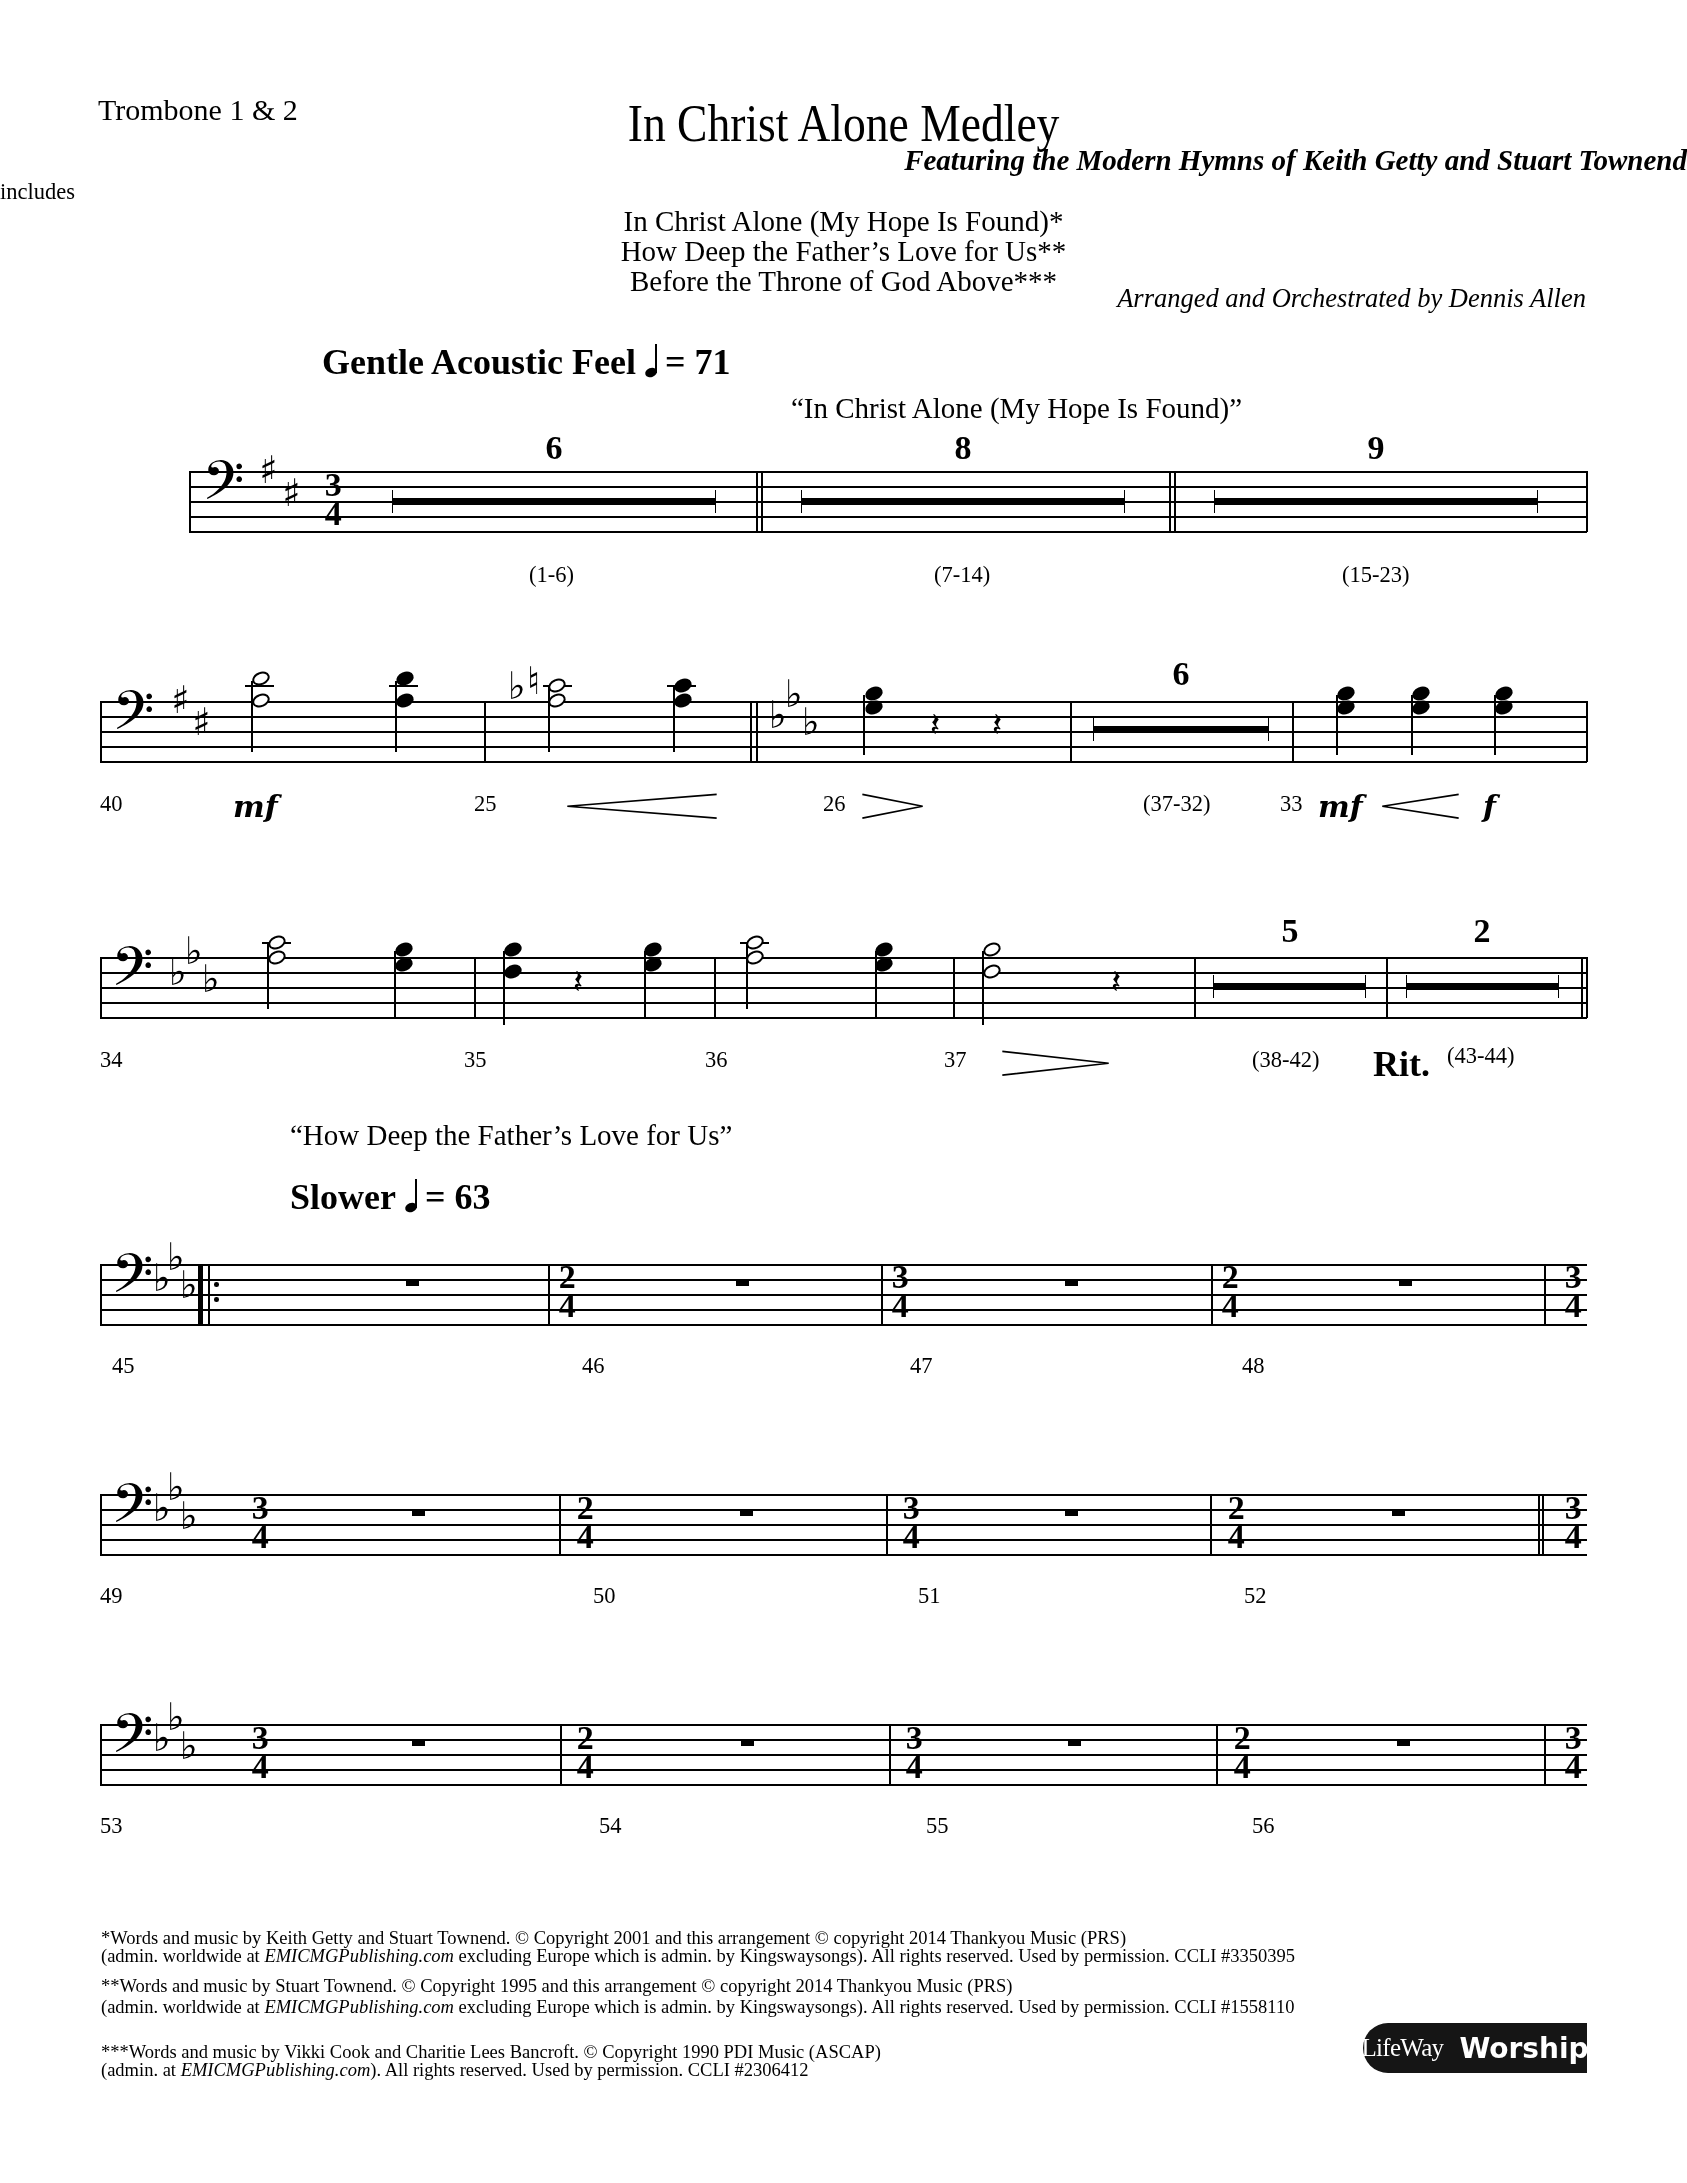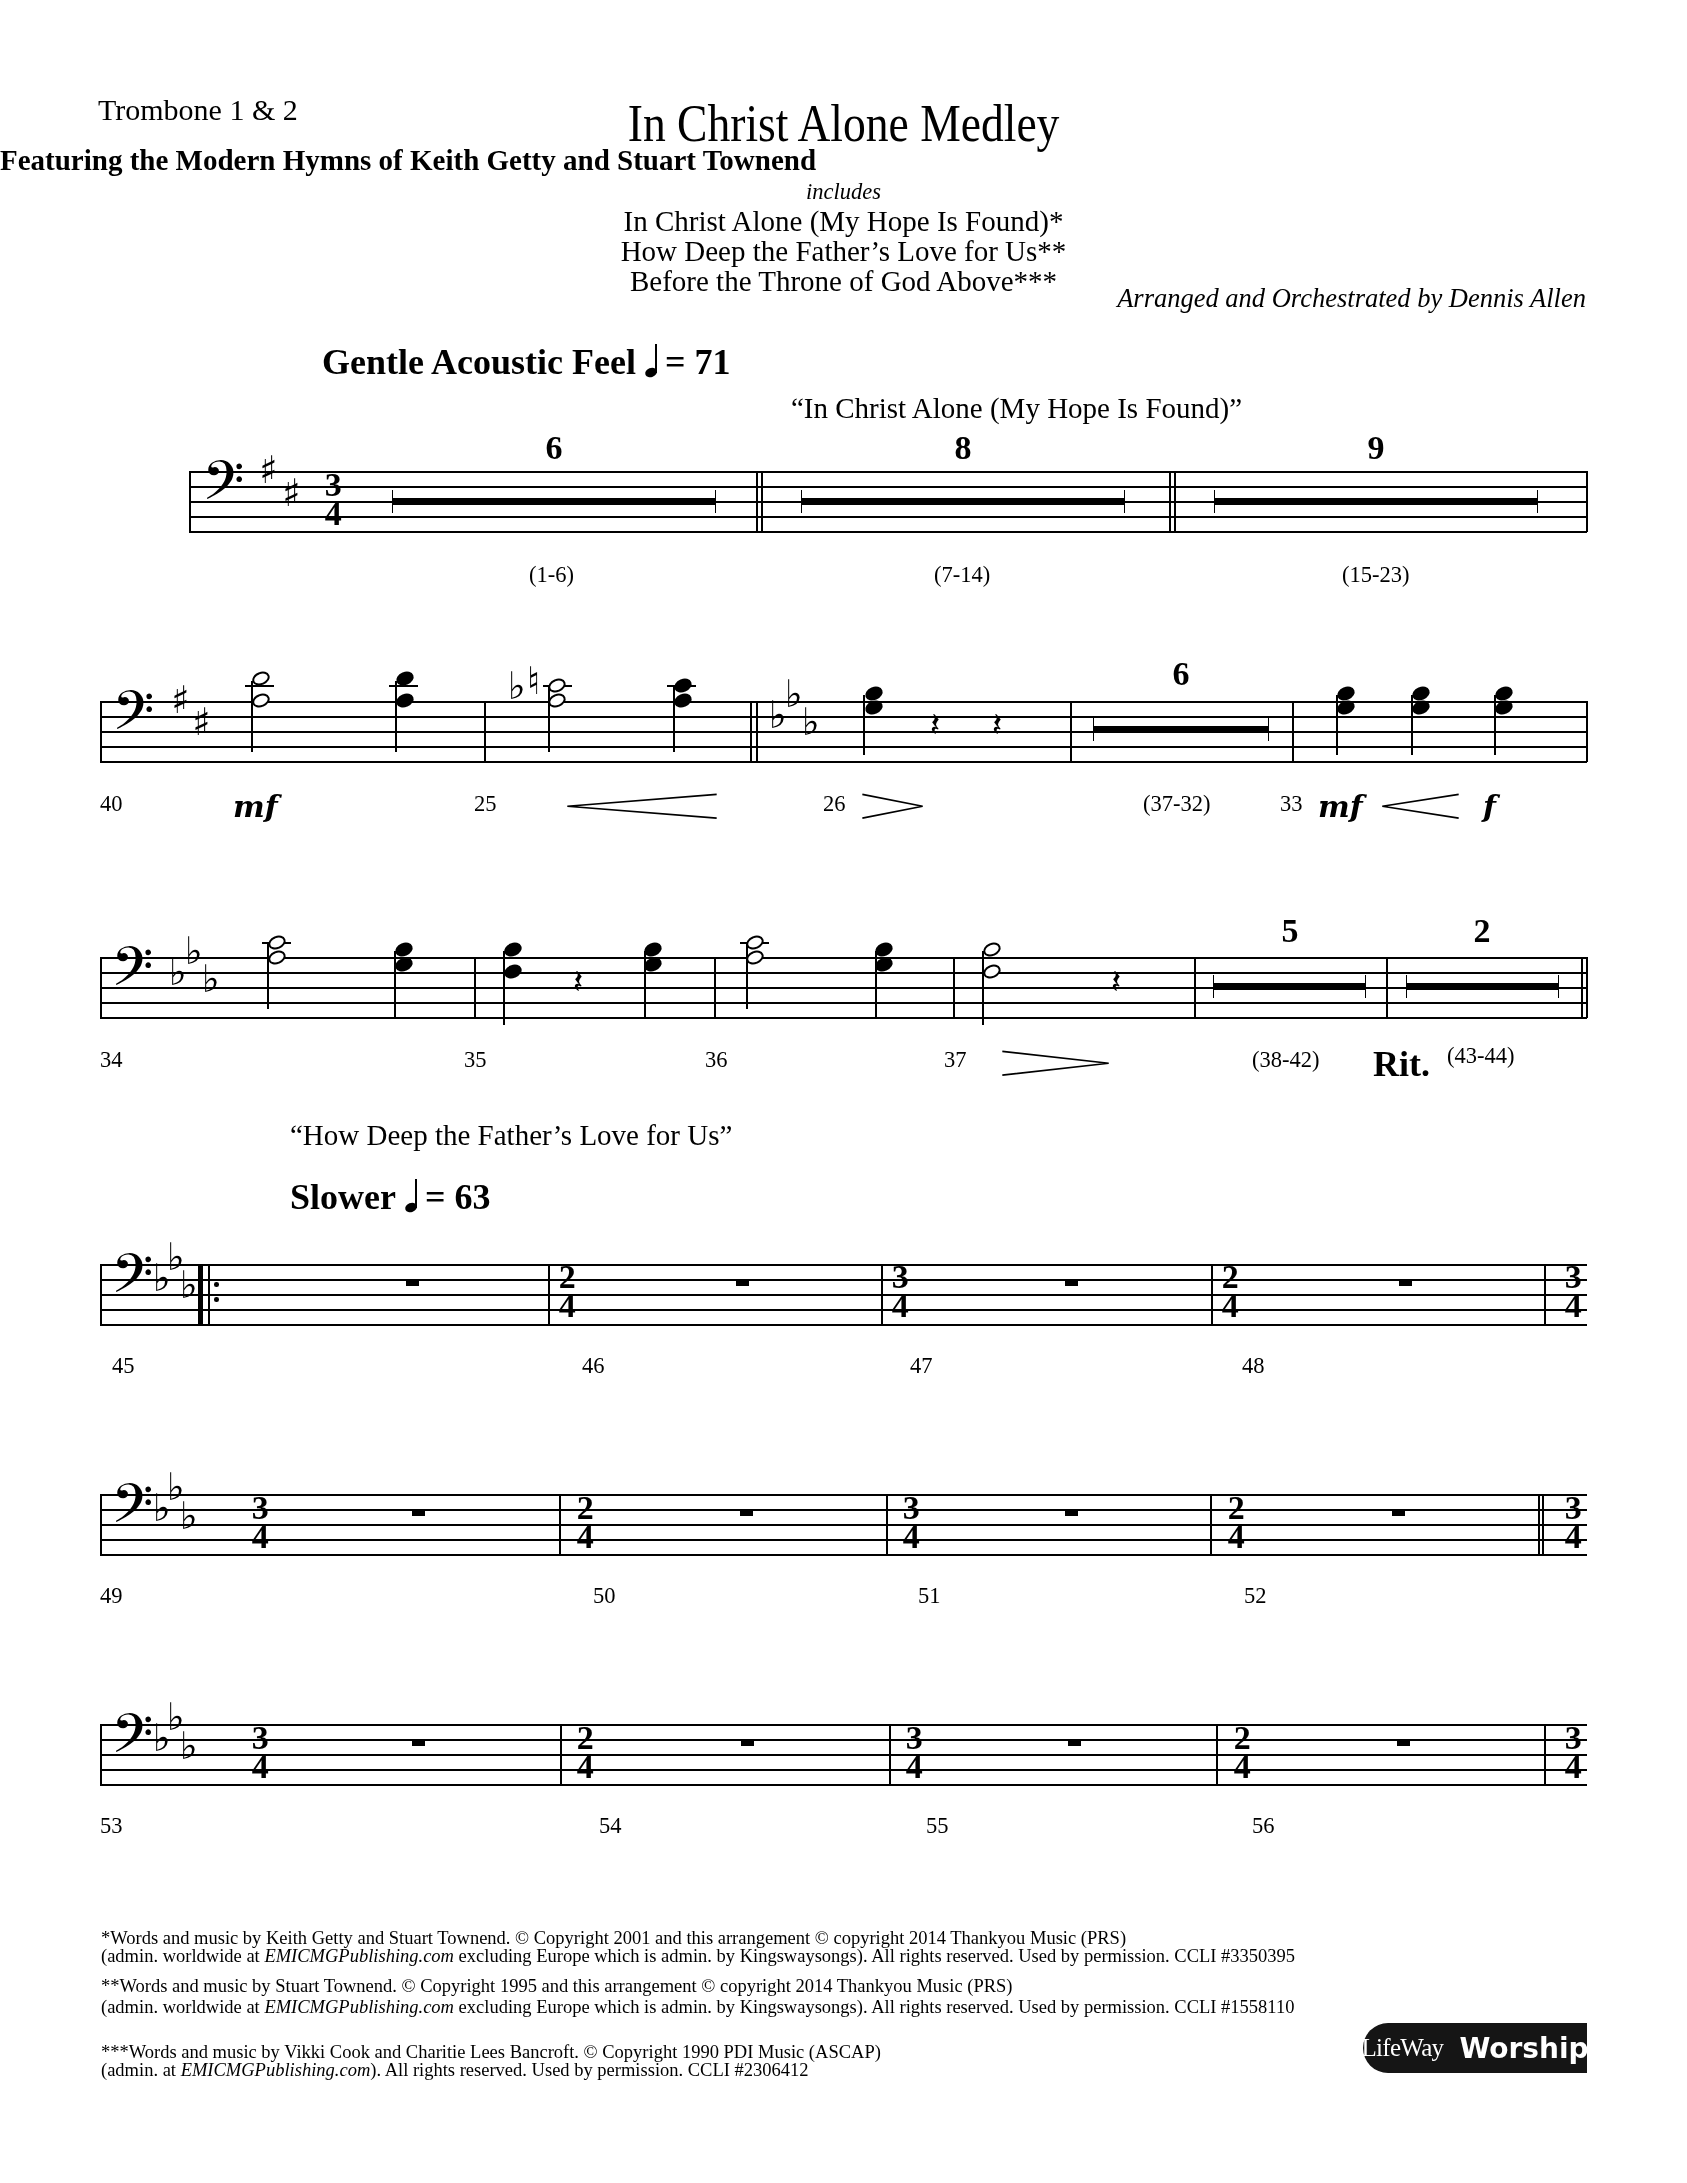--- a/index.html
+++ b/index.html
@@ -1,22 +1,22 @@
 <!DOCTYPE html>
 <html style="font-size:10.6px"><head>
 <meta charset="utf-8">
 <style>
   html, body { margin:0; padding:0; background:#ffffff; }
   body { width:1687px; height:2183px; position:relative; overflow:hidden;
          font-family:"Liberation Serif", "DejaVu Serif", serif; color:#000; }
   .abs { position:absolute; white-space:nowrap; }
   .part-name { left:98px; top:93px; font-size:30px; }
   .title { left:0; width:1687px; text-align:center; top:93px; font-size:53px; transform:scaleX(0.86); transform-origin:844px 0; }
-  .subtitle { left:0; width:1687px; text-align:left; top:144px; font-size:29px; font-weight:bold; }
-  .includes { left:0; width:1687px; text-align:center; top:179px; font-size:22.5px; font-style:italic; }
+  .subtitle { left:0; width:1687px; text-align:right; top:144px; font-size:29px; font-style:italic; font-weight:bold; }
+  .includes { left:0; width:1687px; text-align:left; top:179px; font-size:22.5px; }
   .song-line { left:0; width:1687px; text-align:center; font-size:29px; }
   .arranger { right:101px; top:283px; font-size:26.5px; font-style:italic; }
   .tempo { font-weight:bold; font-size:36px; }
   .tempo .note { display:inline-block; position:relative; width:13.2px; height:33px; margin:0 6.6px 0 9.3px; vertical-align:-2.6px; }
   .tempo .note .head { position:absolute; left:0; bottom:0; width:12px; height:8.6px; background:#000; border-radius:50%; transform:rotate(-22deg); }
   .tempo .note .stem { position:absolute; left:10px; bottom:3.3px; width:1.7px; height:29px; background:#000; }
   .song-title { font-size:29px; }
   .mnum { font-size:22.5px; }
   .mrange { font-size:22.5px; }
   .rit { font-size:36px; font-weight:bold; }

